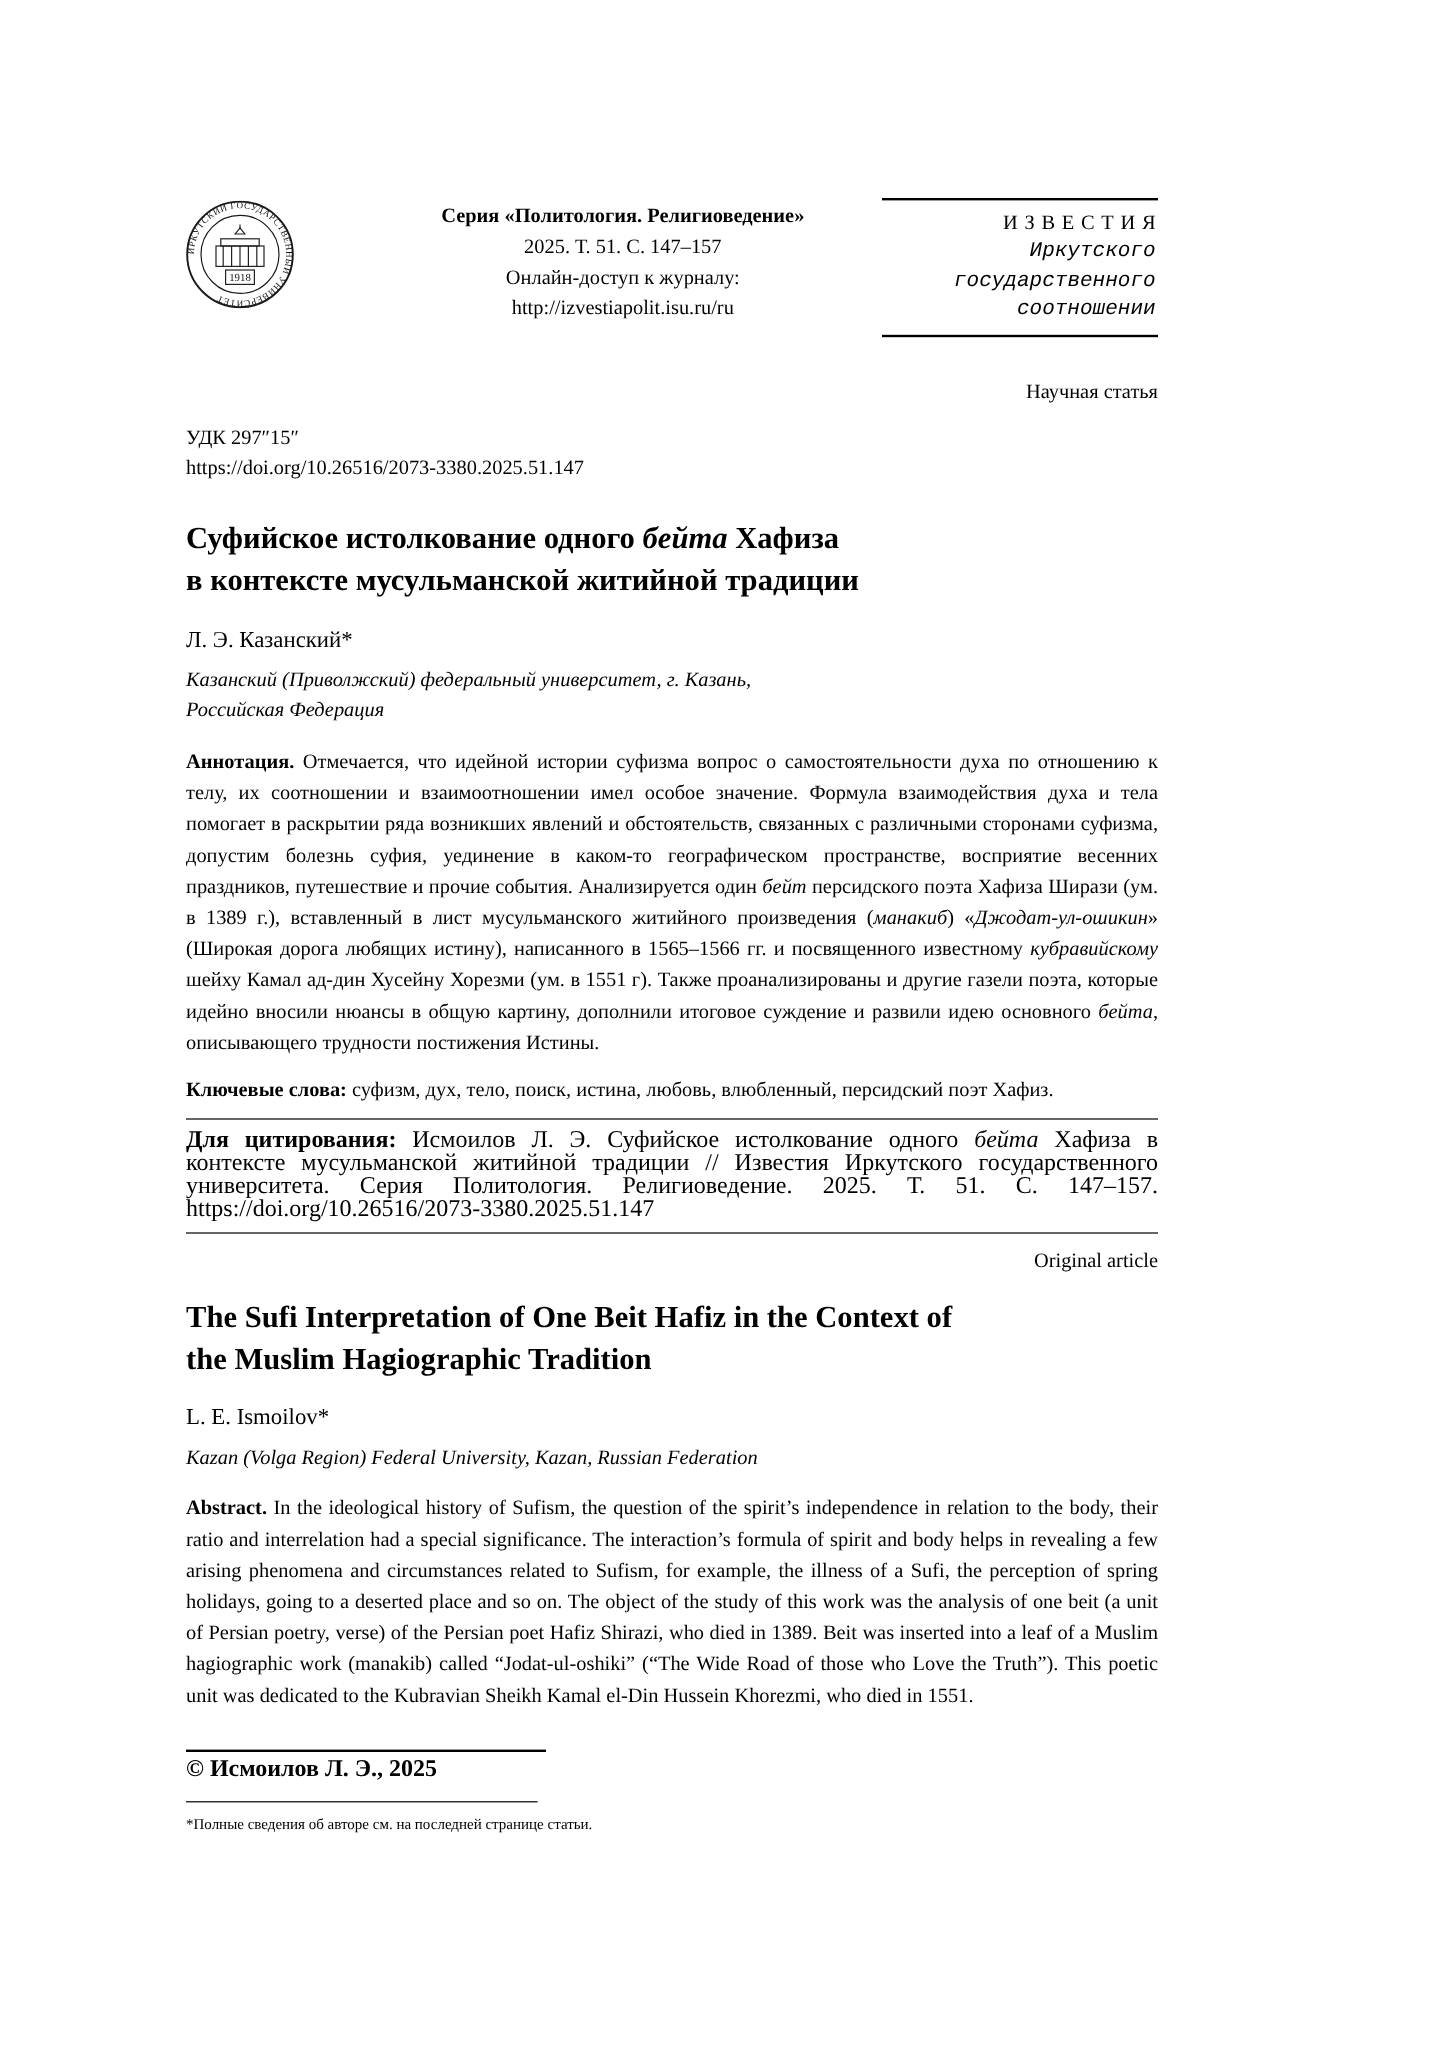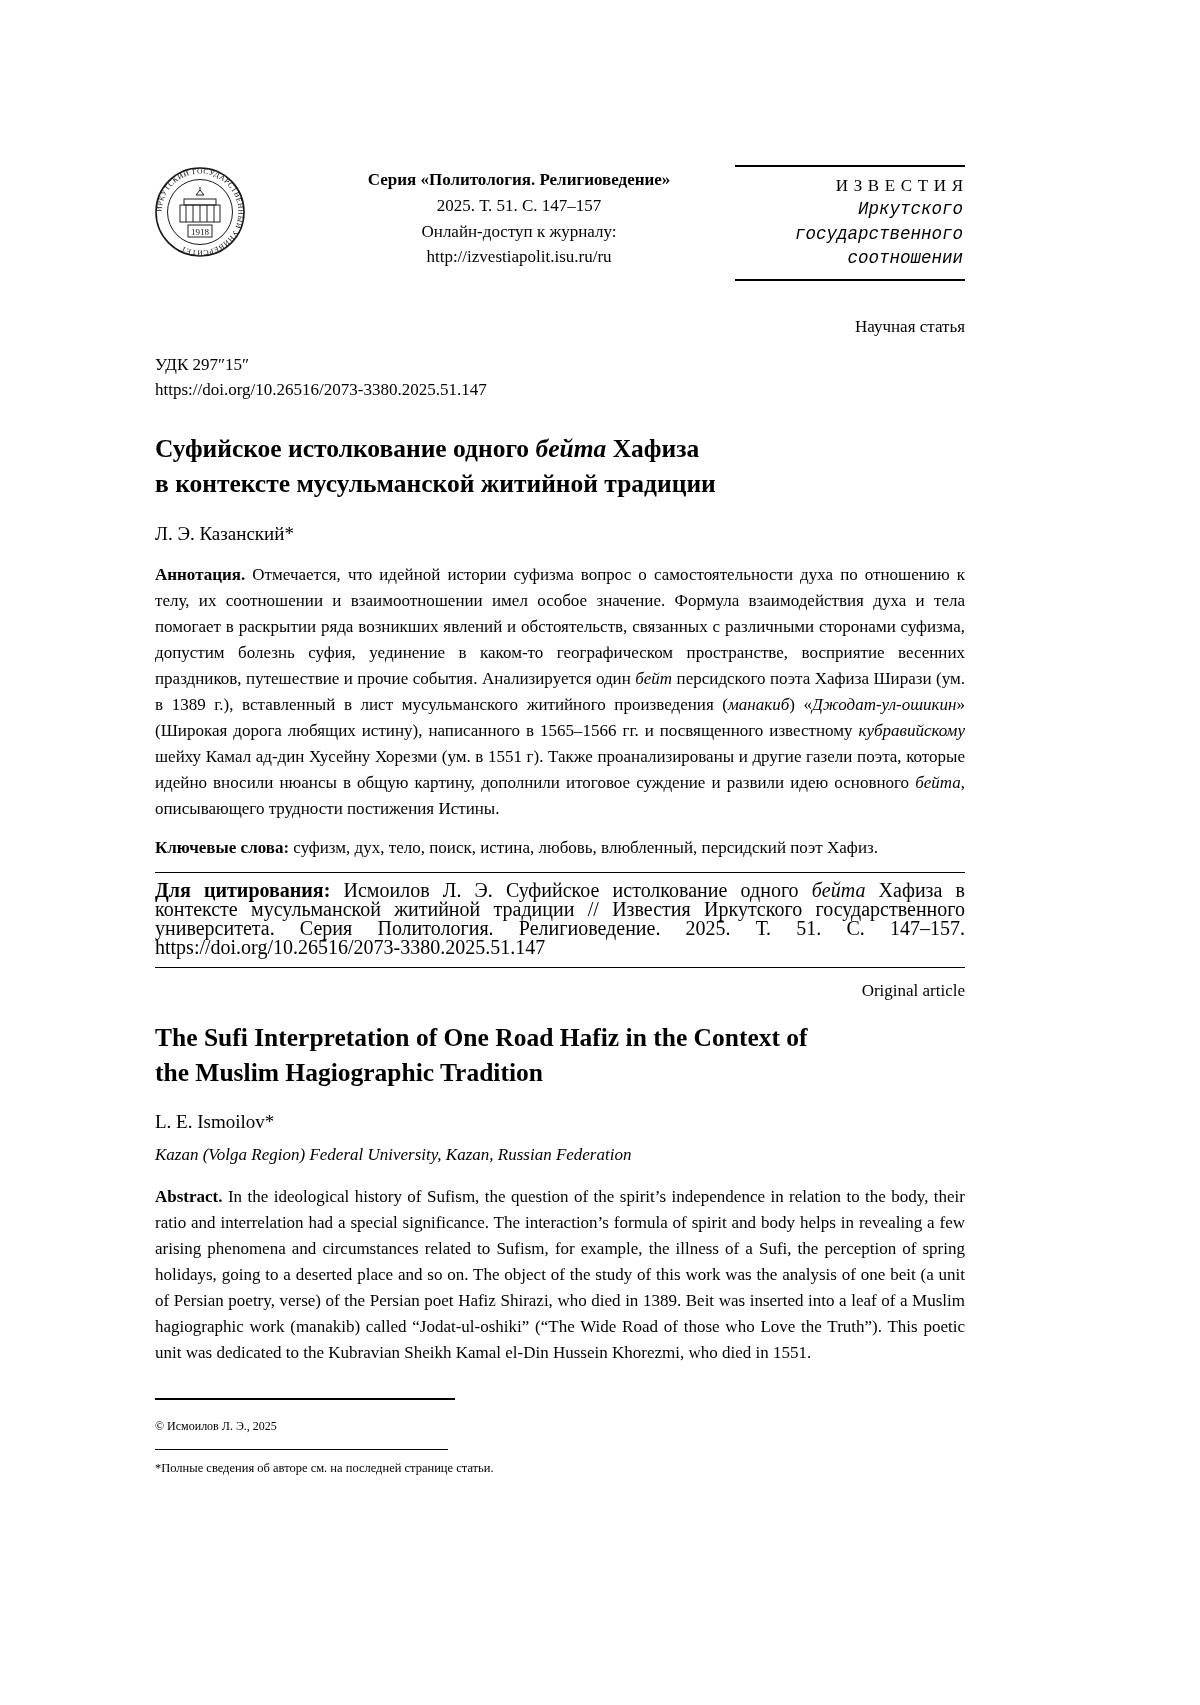--- a/index.html
+++ b/index.html
@@ -58,21 +58,21 @@
     margin-top:11px;
     border-top:1.2px solid #000; border-bottom:1.2px solid #000;
     padding:8px 0 10px;
     font-size:20px; line-height:19px; text-align:justify;
   }
   .article-type-en { margin-top:13px; }
 
   
   .footer { margin-top:32px; }
   .rule-a { width:300px; border-top:2px solid #000; }
-  .copyright { margin-top:19px; font-size:12px; }
+  .copyright { margin-top:3px; font-size:20px;font-weight:bold; }
   .rule-b { width:293px; border-top:1px solid #000; margin-top:15px; }
   .footnotes { margin-top:9px; font-size:12.5px; line-height:1.55; }
   .footnote-en { padding-left:6px; }
 </style>
 </head>
 <body>
 
 <div class="page">
 
   <header class="header">
@@ -122,30 +122,34 @@
 
   <div class="udk-block">
     <div>УДК 297″15″</div>
     <div class="doi-line">https://doi.org/10.26516/2073-3380.2025.51.147</div>
   </div>
 
   <h1 class="title-ru"><span>Суфийское истолкование одного </span><i>бейта</i><span> Хафиза</span><br><span>в контексте мусульманской житийной традиции</span></h1>
 
   <div class="author">Л. Э. Казанский*</div>
 
+  <div class="affiliation">
+    <div>Казанский (Приволжский) федеральный университет, г. Казань,</div>
+    <div>Российская Федерация</div>
+  </div>
 
   <p class="abstract"><b class="lead">Аннотация.</b><span> Отмечается, что идейной истории суфизма вопрос о самостоятельности духа по отношению к телу, их соотношении и взаимоотношении имел особое значение. Формула взаимодействия духа и тела помогает в раскрытии ряда возникших явлений и обстоятельств, связанных с различными сторонами суфизма, допустим болезнь суфия, уединение в каком-то географическом пространстве, восприятие весенних праздников, путешествие и прочие события. Анализируется один </span><i>бейт</i><span> персидского поэта Хафиза Ширази (ум. в 1389 г.), вставленный в лист мусульманского житийного произведения (</span><i>манакиб</i><span>) «</span><i>Джодат-ул-ошикин</i><span>» (Широкая дорога любящих истину), написанного в 1565–1566 гг. и посвященного известному </span><i>кубравийскому</i><span> шейху Камал ад-дин Хусейну Хорезми (ум. в 1551 г). Также проанализированы и другие газели поэта, которые идейно вносили нюансы в общую картину, дополнили итоговое суждение и развили идею основного </span><i>бейта</i><span>, описывающего трудности постижения Истины.</span></p>
 
   <p class="keywords"><b class="lead">Ключевые слова:</b><span> суфизм, дух, тело, поиск, истина, любовь, влюбленный, персидский поэт Хафиз.</span></p>
 
   <div class="citation-block"><b class="lead">Для цитирования:</b><span> Исмоилов Л. Э. Суфийское истолкование одного </span><i>бейта</i><span> Хафиза в контексте мусульманской житийной традиции // Известия Иркутского государственного университета. Серия Политология. Религиоведение. 2025. Т. 51. С. 147–157. https://doi.org/10.26516/2073-3380.2025.51.147</span></div>
 
   <div class="article-type article-type-en">Original article</div>
 
-  <h1 class="title-en"><span>The Sufi Interpretation of One Road Hafiz in the Context of</span><br><span>the Muslim Hagiographic Tradition</span></h1>
+  <h1 class="title-en"><span>The Sufi Interpretation of One Beit Hafiz in the Context of</span><br><span>the Muslim Hagiographic Tradition</span></h1>
 
   <div class="author">L. E. Ismoilov*</div>
 
   <div class="affiliation">Kazan (Volga Region) Federal University, Kazan, Russian Federation</div>
 
   <p class="abstract"><b class="lead">Abstract.</b><span> In the ideological history of Sufism, the question of the spirit’s independence in relation to the body, their ratio and interrelation had a special significance. The interaction’s formula of spirit and body helps in revealing a few arising phenomena and circumstances related to Sufism, for example, the illness of a Sufi, the perception of spring holidays, going to a deserted place and so on. The object of the study of this work was the analysis of one beit (a unit of Persian poetry, verse) of the Persian poet Hafiz Shirazi, who died in 1389. Beit was inserted into a leaf of a Muslim hagiographic work (manakib) called “Jodat-ul-oshiki” (“The Wide Road of those who Love the Truth”). This poetic unit was dedicated to the Kubravian Sheikh Kamal el-Din Hussein Khorezmi, who died in 1551.</span></p>
 
   <footer class="footer">
     <div class="rule-a"></div>
     <div class="copyright">© Исмоилов Л. Э., 2025</div>

